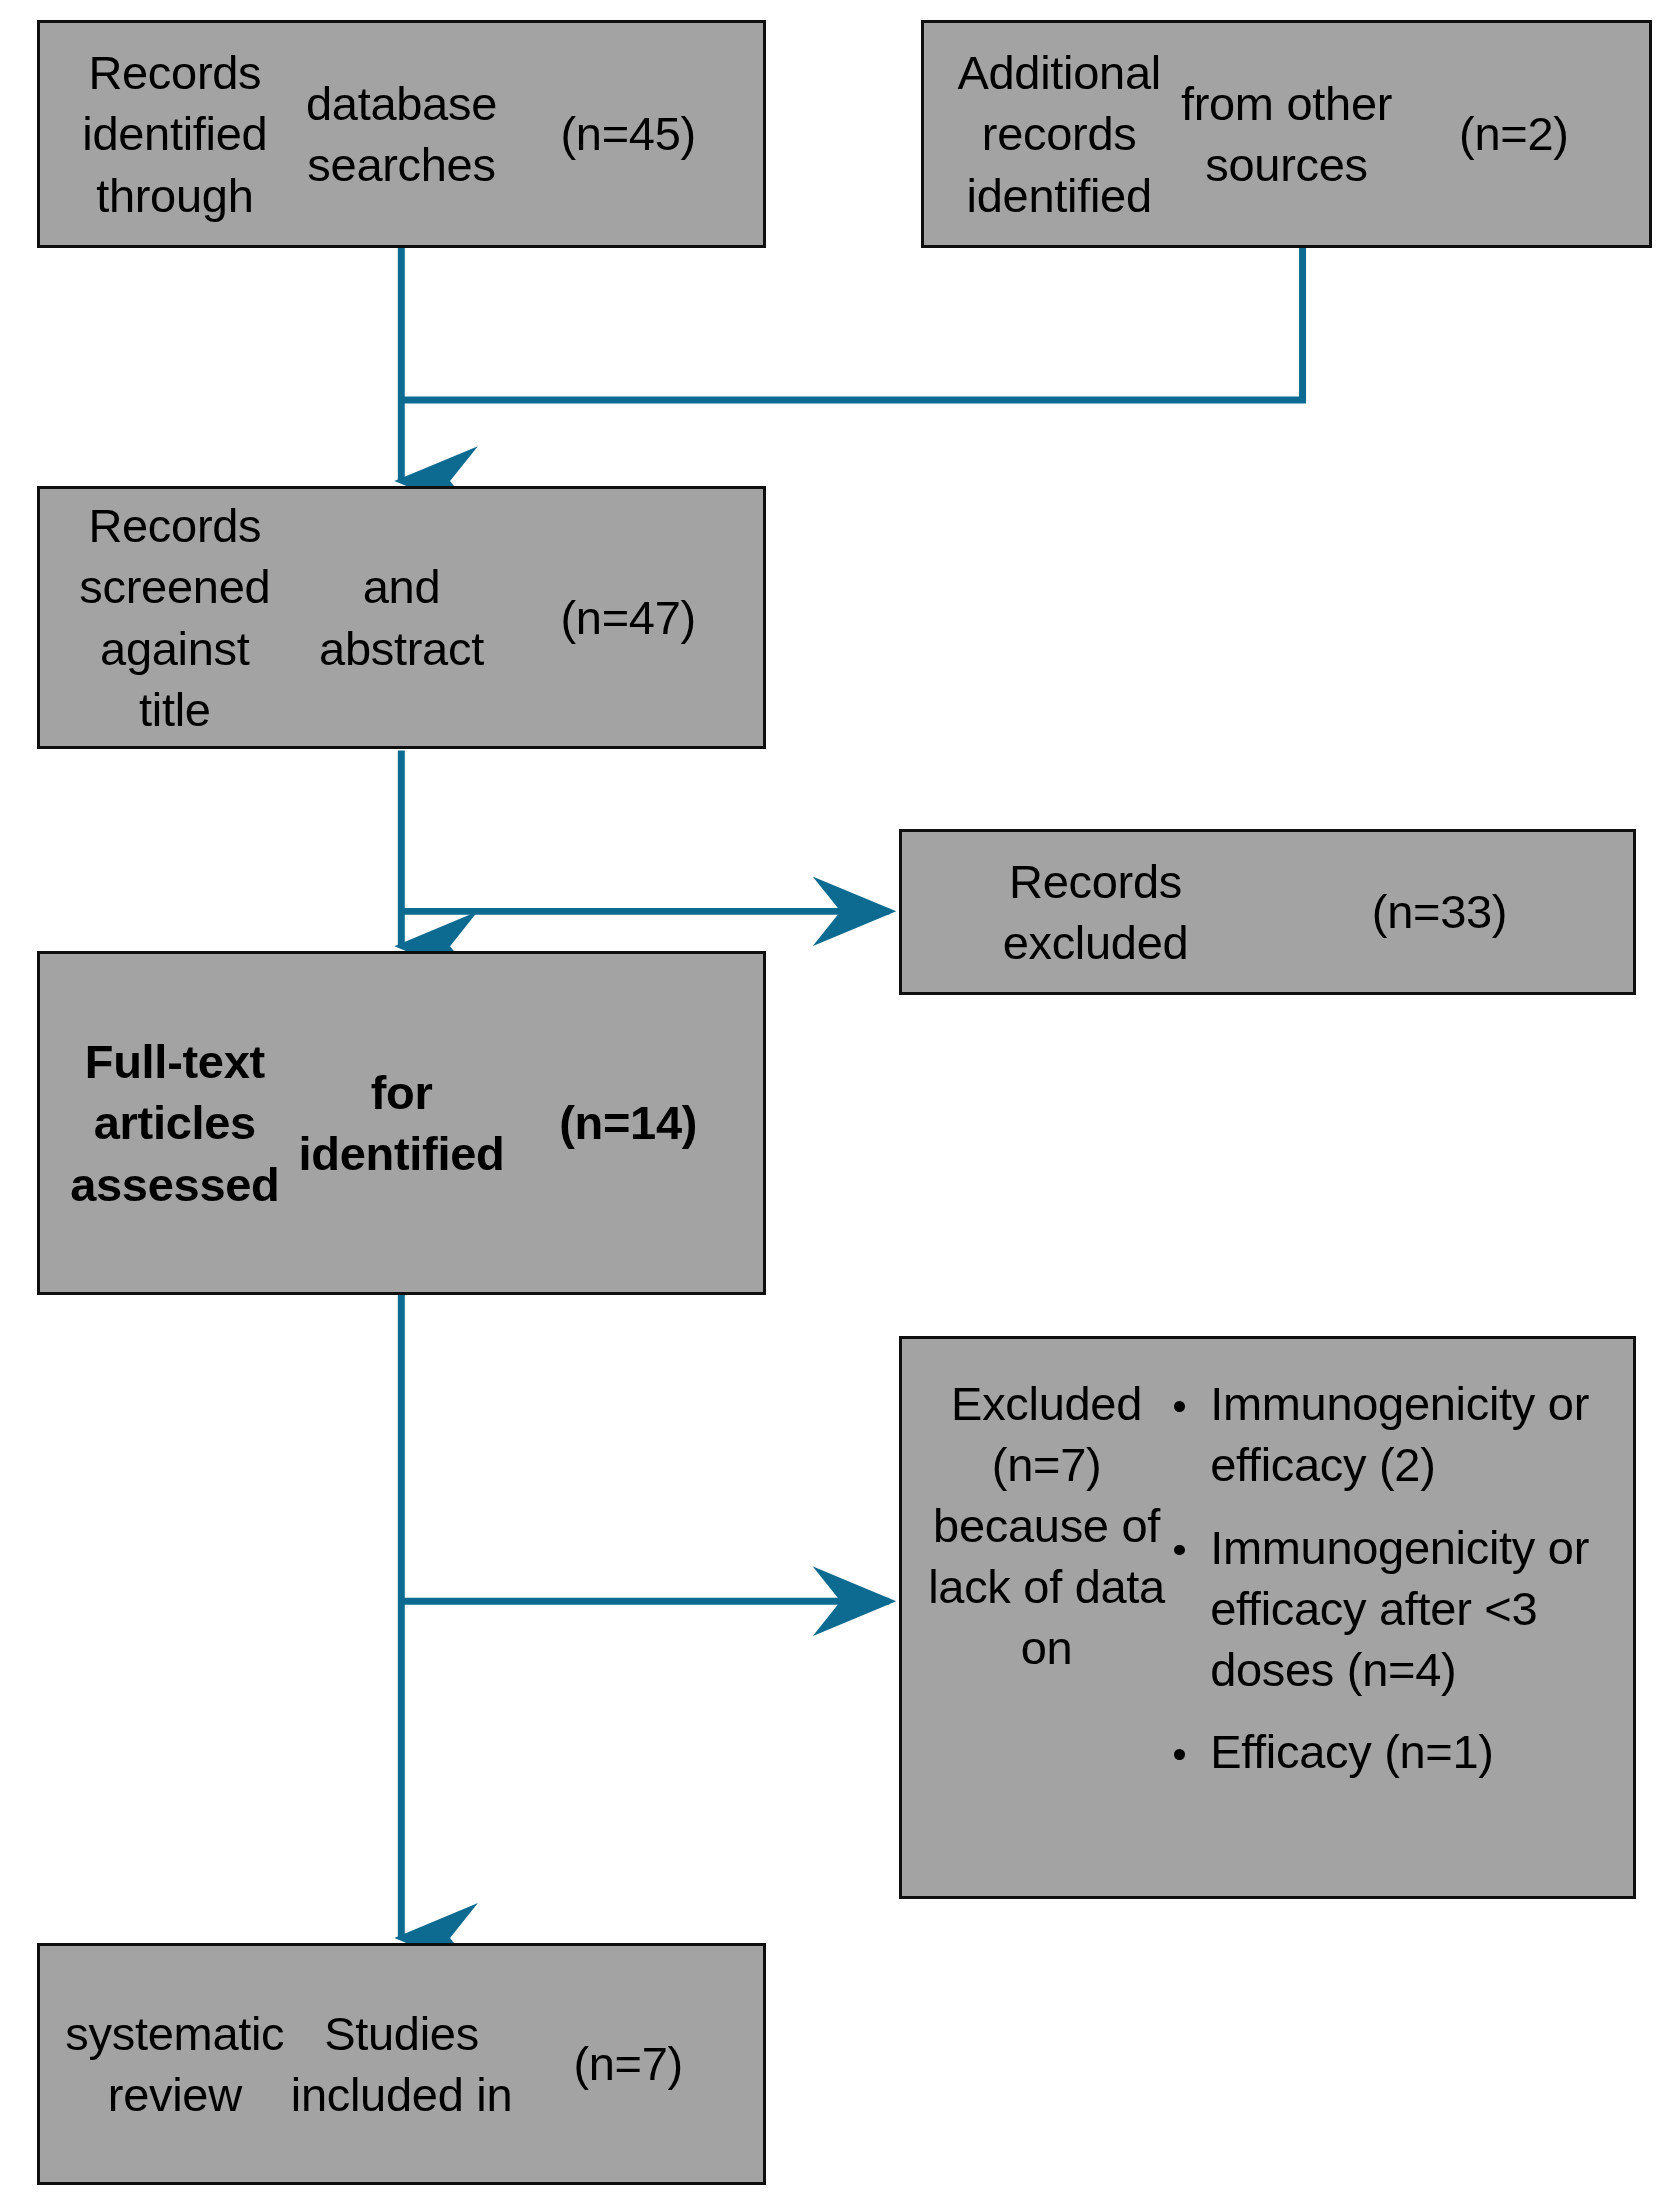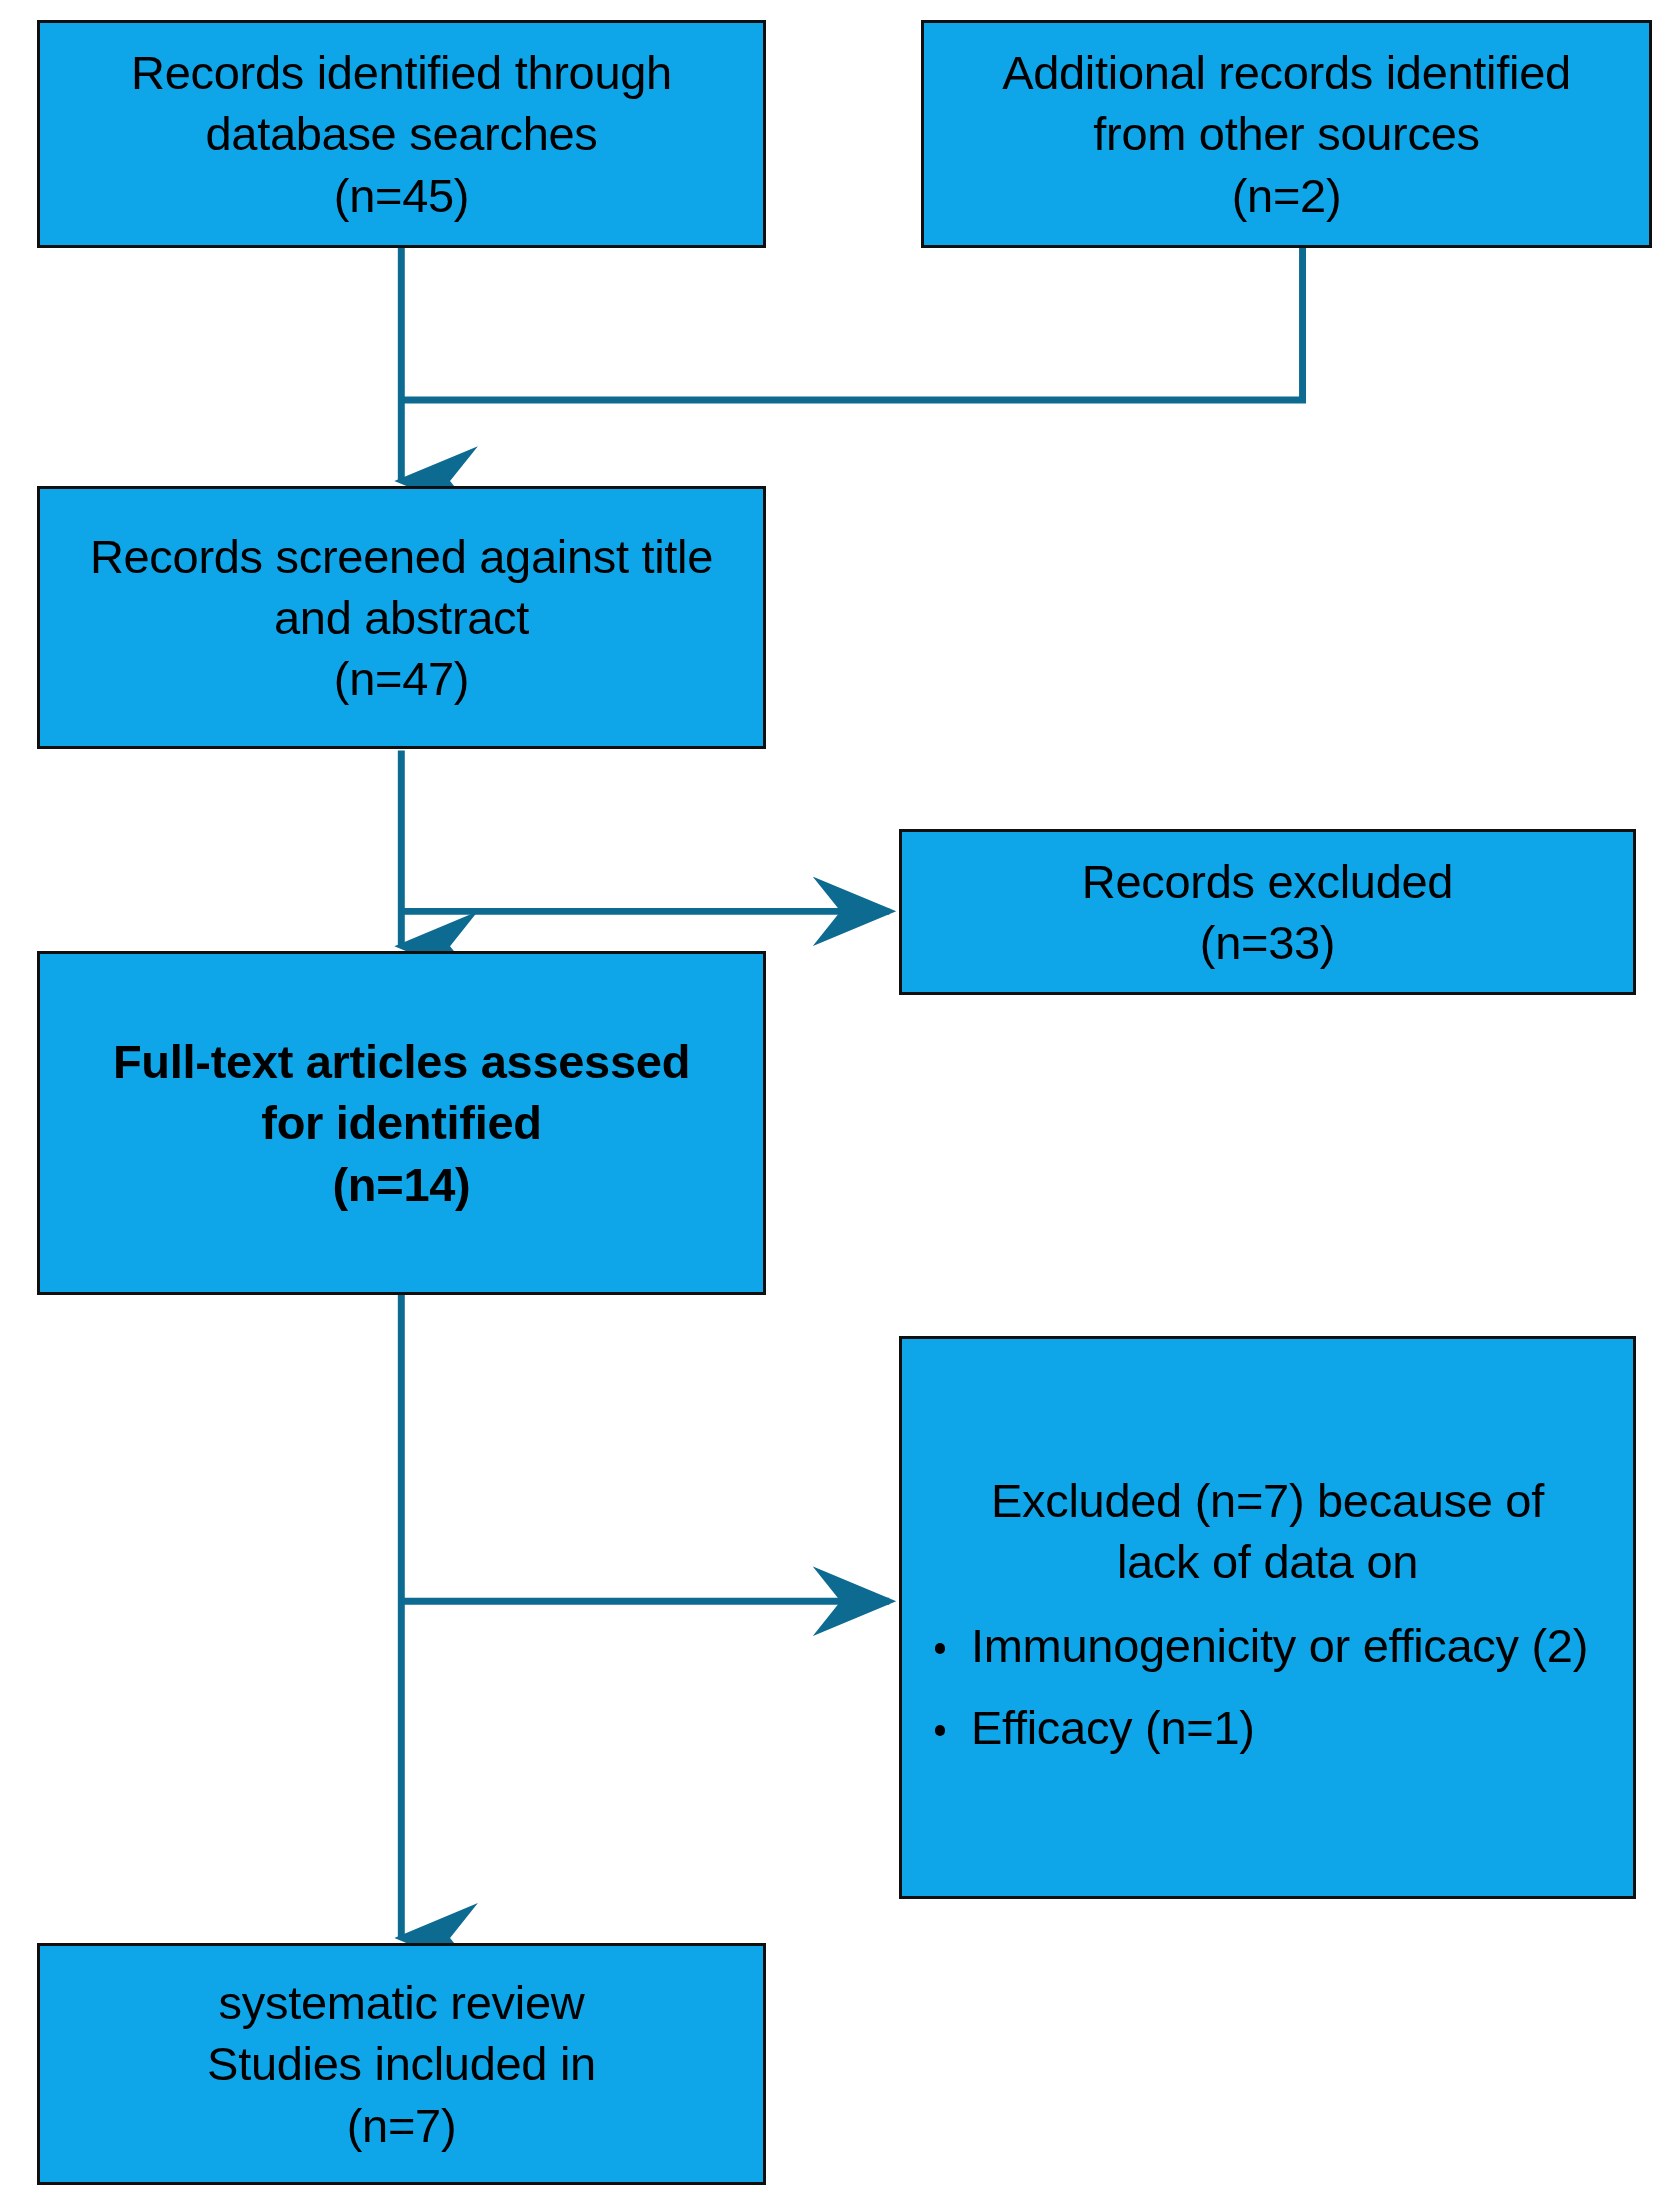--- a/index.html
+++ b/index.html
@@ -13,24 +13,24 @@
     width: 1676px;
     height: 2205px;
     background: #ffffff;
     overflow: hidden;
     font-family: "Liberation Sans", "DejaVu Sans", sans-serif;
   }
   
   .fbox {
     position: absolute;
     box-sizing: border-box;
-    background: #0ea5e9;
+    background: #a3a3a3;
     border: 3.2px solid #0f0f0f;
     display: flex;
-    flex-direction: column;
+    flex-direction: row;
     justify-content: center;
     align-items: center;
     text-align: center;
     color: #000000;
     font-size: 47px;
     line-height: 1.30;
     letter-spacing: -0.3px;
     padding: 6.3px 21.5px;
   }
   .fbox .ln { display: block; width: 100%; }
@@ -140,20 +140,24 @@
       <span class="ln">Excluded (n=7) because of</span>
       <span class="ln">lack of data on</span>
     </div>
     <ul class="blist">
       <li>
         <span class="dot"></span>
         <span>Immunogenicity or efficacy (2)</span>
       </li>
       <li>
         <span class="dot"></span>
+        <span>Immunogenicity or efficacy after &lt;3 doses (n=4)</span>
+      </li>
+      <li>
+        <span class="dot"></span>
         <span>Efficacy (n=1)</span>
       </li>
     </ul>
   </div>
 
   <div class="fbox" style="left:37px; top:1943px; width:729px; height:242px;">
     <span class="ln">systematic review</span>
     <span class="ln">Studies included in</span>
     <span class="ln">(n=7)</span>
   </div>

